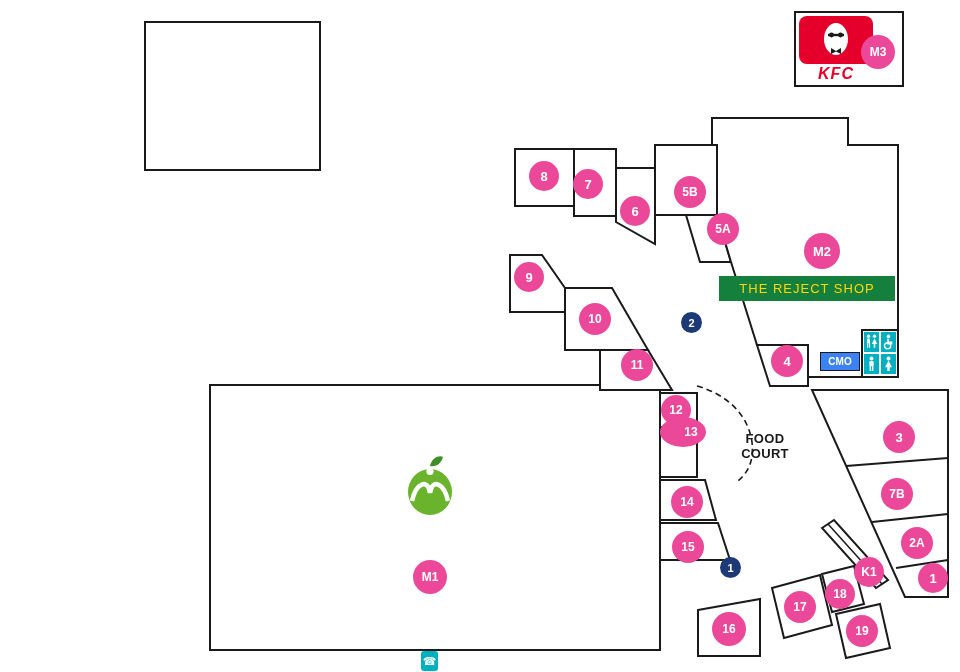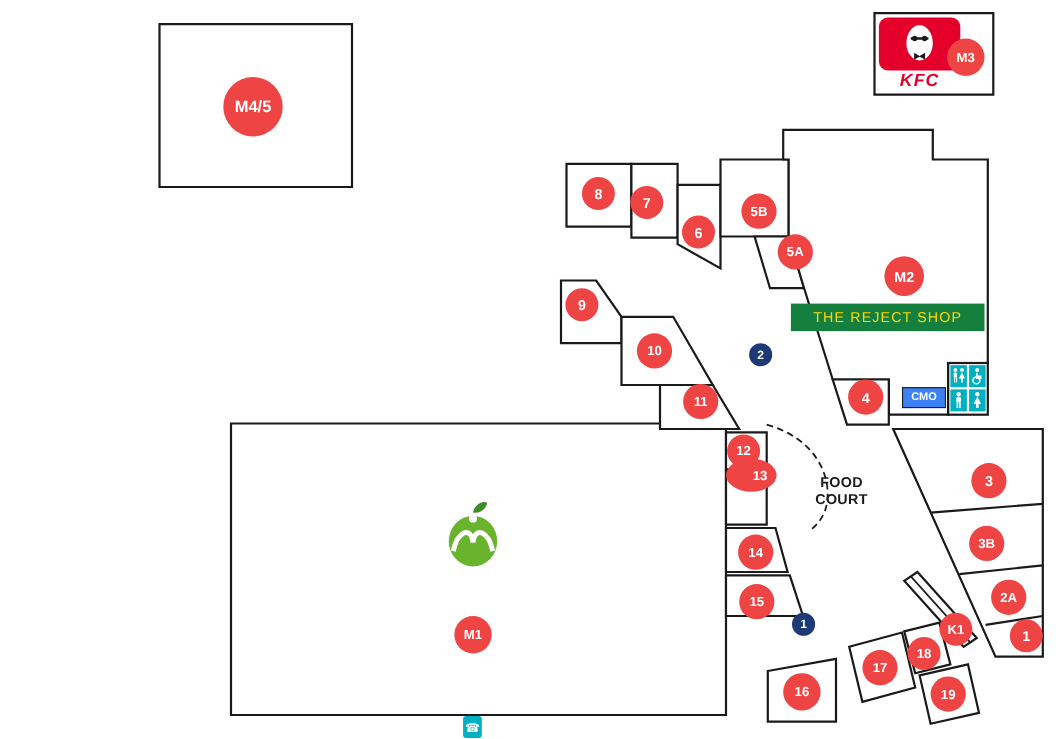--- a/index.html
+++ b/index.html
@@ -1,20 +1,20 @@
 <!DOCTYPE html>
 <html><head>
 <meta charset="utf-8">
 <style>
   html,body{margin:0;padding:0;background:#fff;}
   body{font-family:"Liberation Sans",sans-serif;}
   #stage{position:relative;width:960px;height:672px;background:#fff;overflow:hidden;}
   svg.plan{position:absolute;left:0;top:0;}
   .unit-circle{
-    position:absolute;border-radius:50%;background:#ef4444;color:#fff;
+    position:absolute;border-radius:50%;background:#ec4899;color:#fff;
     display:flex;align-items:center;justify-content:center;
     font-weight:bold;font-size:13px;line-height:1;letter-spacing:0;
   }
   .f12{font-size:12px;} .f15{font-size:15px;}
   .entrance-circle{
     position:absolute;width:21px;height:21px;border-radius:50%;background:#1d3976;color:#fff;
     display:flex;align-items:center;justify-content:center;font-weight:bold;font-size:11px;
   }
   .reject-banner{
     position:absolute;left:719px;top:276px;width:176px;height:25px;background:#15803d;
@@ -161,38 +161,37 @@
 
   <svg class="wool-logo" width="56" height="66" viewBox="0 0 56 66">
     <path d="M28,14 C30,5 38,3 41,5 C39,12 34,15 28,14 Z" fill="#3e8e26"></path>
     <ellipse cx="28" cy="40" rx="22" ry="23" fill="#69b32d"></ellipse>
     <path d="M10,49 C14,31 26,26 28,41 C30,26 42,31 46,49" stroke="#ffffff" stroke-width="4.5" fill="none"></path>
     <circle cx="28" cy="19.5" r="3.6" fill="#ffffff"></circle>
   </svg>
 
   <div class="phone-tile">☎</div>
 
-  <div class="unit-circle f15" style="left:203px;top:70px;width:54px;height:54px;">M4/5</div>
   <div class="unit-circle f12" style="left:861px;top:35px;width:34px;height:34px;">M3</div>
   <div class="unit-circle" style="left:529px;top:161px;width:30px;height:30px;">8</div>
   <div class="unit-circle" style="left:573px;top:169px;width:30px;height:30px;">7</div>
   <div class="unit-circle" style="left:620px;top:196px;width:30px;height:30px;">6</div>
   <div class="unit-circle f12" style="left:674px;top:176px;width:32px;height:32px;">5B</div>
   <div class="unit-circle f12" style="left:707px;top:213px;width:32px;height:32px;">5A</div>
   <div class="unit-circle" style="left:804px;top:233px;width:36px;height:36px;">M2</div>
   <div class="unit-circle" style="left:514px;top:262px;width:30px;height:30px;">9</div>
   <div class="unit-circle f12" style="left:579px;top:303px;width:32px;height:32px;text-align:center;">10</div>
   <div class="unit-circle f12" style="left:621px;top:349px;width:32px;height:32px;">11</div>
   <div class="unit-circle" style="left:771px;top:345px;width:32px;height:32px;">4</div>
   <div class="unit-circle f12" style="left:661px;top:395px;width:30px;height:30px;">12</div>
   <div class="unit-circle f12" style="left:660px;top:417px;width:30px;height:30px;padding-left:16px;">13</div>
   <div class="unit-circle f12" style="left:671px;top:486px;width:32px;height:32px;">14</div>
   <div class="unit-circle f12" style="left:672px;top:531px;width:32px;height:32px;">15</div>
   <div class="unit-circle" style="left:883px;top:421px;width:32px;height:32px;">3</div>
-  <div class="unit-circle f12" style="left:881px;top:478px;width:32px;height:32px;">3B</div>
+  <div class="unit-circle f12" style="left:881px;top:478px;width:32px;height:32px;">7B</div>
   <div class="unit-circle f12" style="left:901px;top:527px;width:32px;height:32px;">2A</div>
   <div class="unit-circle f12" style="left:854px;top:557px;width:30px;height:30px;">K1</div>
   <div class="unit-circle" style="left:918px;top:563px;width:30px;height:30px;">1</div>
   <div class="unit-circle f12" style="left:712px;top:612px;width:34px;height:34px;">16</div>
   <div class="unit-circle f12" style="left:784px;top:591px;width:32px;height:32px;">17</div>
   <div class="unit-circle f12" style="left:825px;top:579px;width:30px;height:30px;">18</div>
   <div class="unit-circle f12" style="left:846px;top:615px;width:32px;height:32px;">19</div>
   <div class="unit-circle f12" style="left:413px;top:560px;width:34px;height:34px;">M1</div>
 
   <div class="entrance-circle" style="left:681px;top:312px;">2</div>

